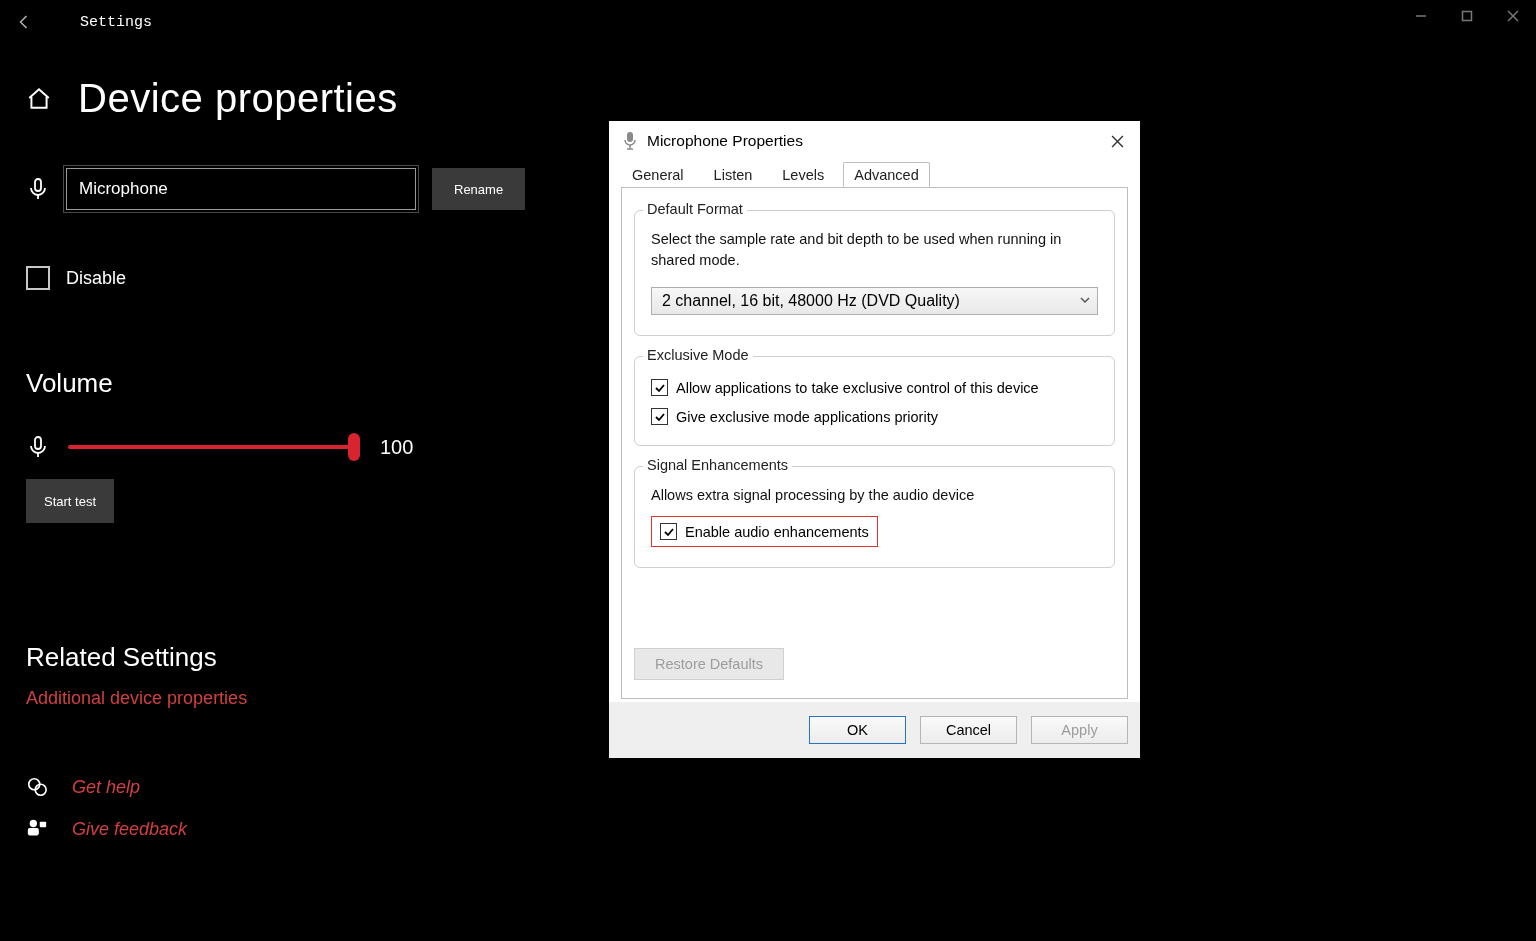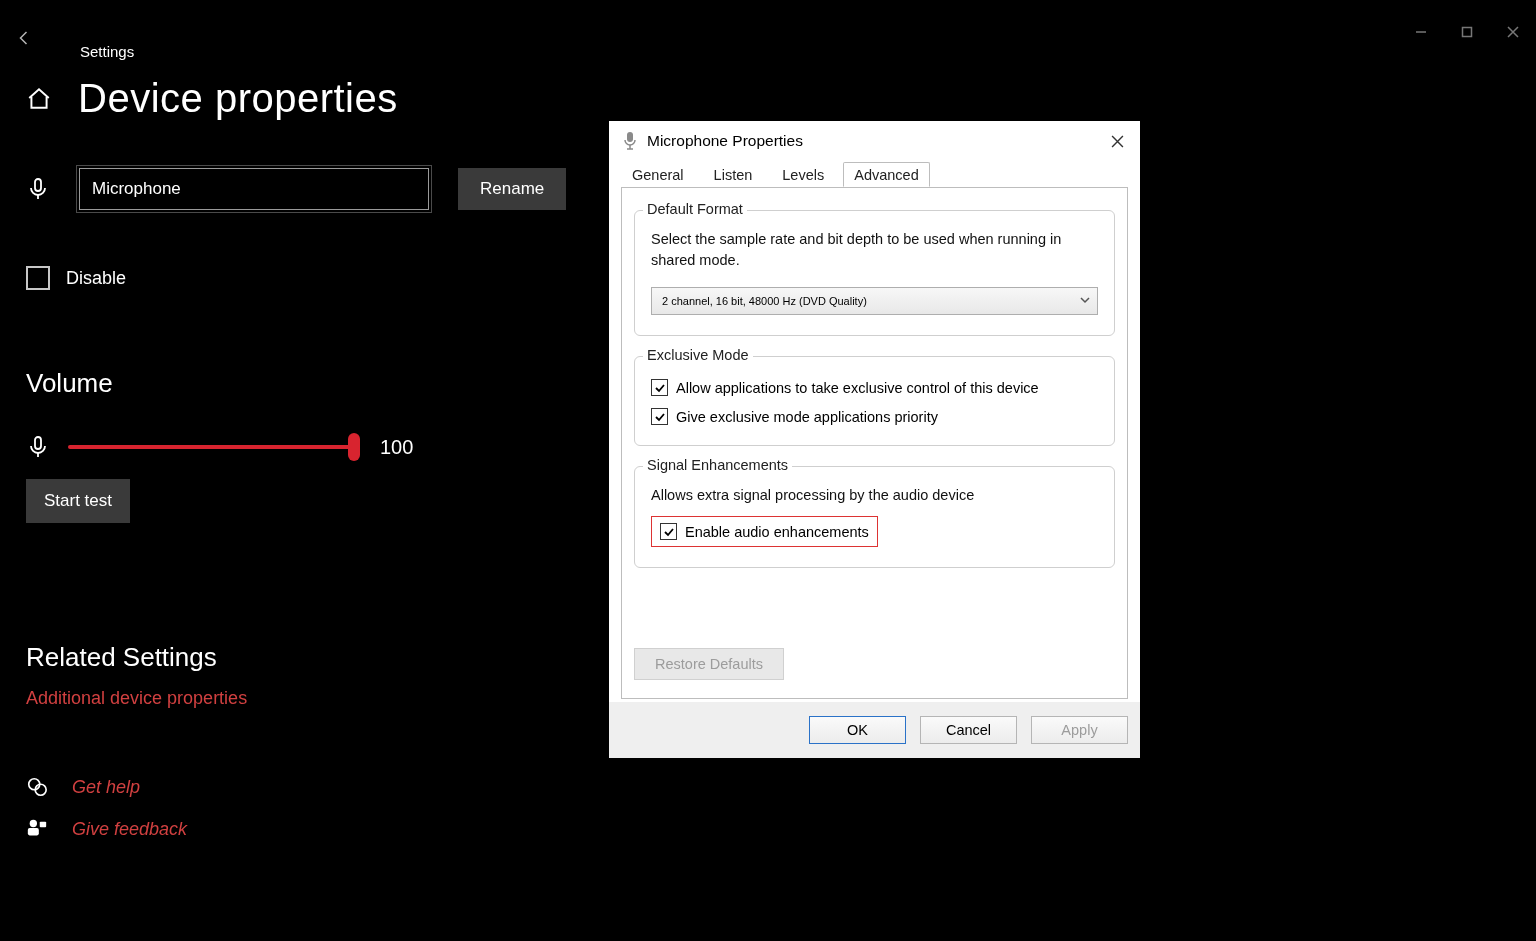--- a/index.html
+++ b/index.html
@@ -6,22 +6,22 @@
   html, body { width: 1536px; height: 941px; overflow: hidden; }
   body {
     background: #000;
     font-family: "Segoe UI", Arial, sans-serif;
     color: #fff;
     position: relative;
   }
 
   
   .titlebar {
-    position: absolute; top: 16px; left: 0; right: 0; height: 44px;
-    display: flex; align-items: flex-end;
+    position: absolute; top: 0; left: 0; right: 0; height: 44px;
+    display: flex; align-items: center; font-family: Liberation Mono, monospace;
   }
   .titlebar .back {
     width: 50px; height: 44px; display: flex; align-items: center; justify-content: center;
     cursor: pointer;
   }
   .titlebar .title {
     font-size: 15px; color: #fff; padding-left: 30px;
   }
   .win-controls {
     position: absolute; top: 0; right: 0; height: 32px; display: flex;
@@ -35,30 +35,30 @@
   .page-header {
     position: absolute; left: 26px; top: 76px; display: flex; align-items: center; gap: 26px;
   }
   .home-icon { width: 26px; height: 26px; }
   .page-title { font-size: 40px; font-weight: 400; letter-spacing: 0.5px; }
 
   
   .settings-col {
     position: absolute; left: 26px; top: 168px; width: 560px;
   }
-  .row { display: flex; align-items: center; gap: 29px; }
+  .row { display: flex; align-items: center; gap: 16px; }
   .mic-icon { width: 24px; height: 24px; }
   .name-input {
     width: 350px; height: 42px; background: #000; color: #fff;
     border: 1.5px solid #9a9a9a; outline: 1px solid #4a4a4a; outline-offset: 2px;
     padding: 0 12px; font-size: 17px;
   }
   .btn-dark {
     background: #3a3a3a; color: #fff; border: none; height: 42px;
-    padding: 0 22px; font-size: 17px; cursor: pointer;
+    padding: 0 22px; font-size: 13px; cursor: pointer;
   }
   .btn-dark.small { height: 44px; padding: 0 18px; }
 
   .checkbox-row { display: flex; align-items: center; gap: 16px; margin-top: 56px; }
   .cb-box {
     width: 24px; height: 24px; border: 2px solid #c7c7c7; display: inline-block;
   }
   .cb-label { font-size: 18px; }
 
   .section-heading {
@@ -132,21 +132,21 @@
   }
   .group-title {
     position: absolute; top: -10px; left: 8px; background: #fff; padding: 0 4px;
     font-size: 14.5px; color: #222;
   }
   .group p { font-size: 14.5px; color: #111; line-height: 1.45; }
 
   .combo {
     margin-top: 16px; width: 100%; height: 28px; border: 1px solid #aeaeae;
     background: linear-gradient(#f7f7f7,#e8e8e8);
-    display: flex; align-items: center; padding: 0 10px; font-size: 11px;
+    display: flex; align-items: center; padding: 0 10px; font-size: 16px;
     position: relative; cursor: pointer;
   }
   .combo .chev {
     position: absolute; right: 6px; top: 6px; color:#555; font-size: 13px;
   }
 
   .chk-row { display: flex; align-items: center; gap: 8px; margin-top: 4px; }
   .chk-row + .chk-row { margin-top: 12px; }
   .chk {
     width: 17px; height: 17px; border: 1.5px solid #333; display: flex;

